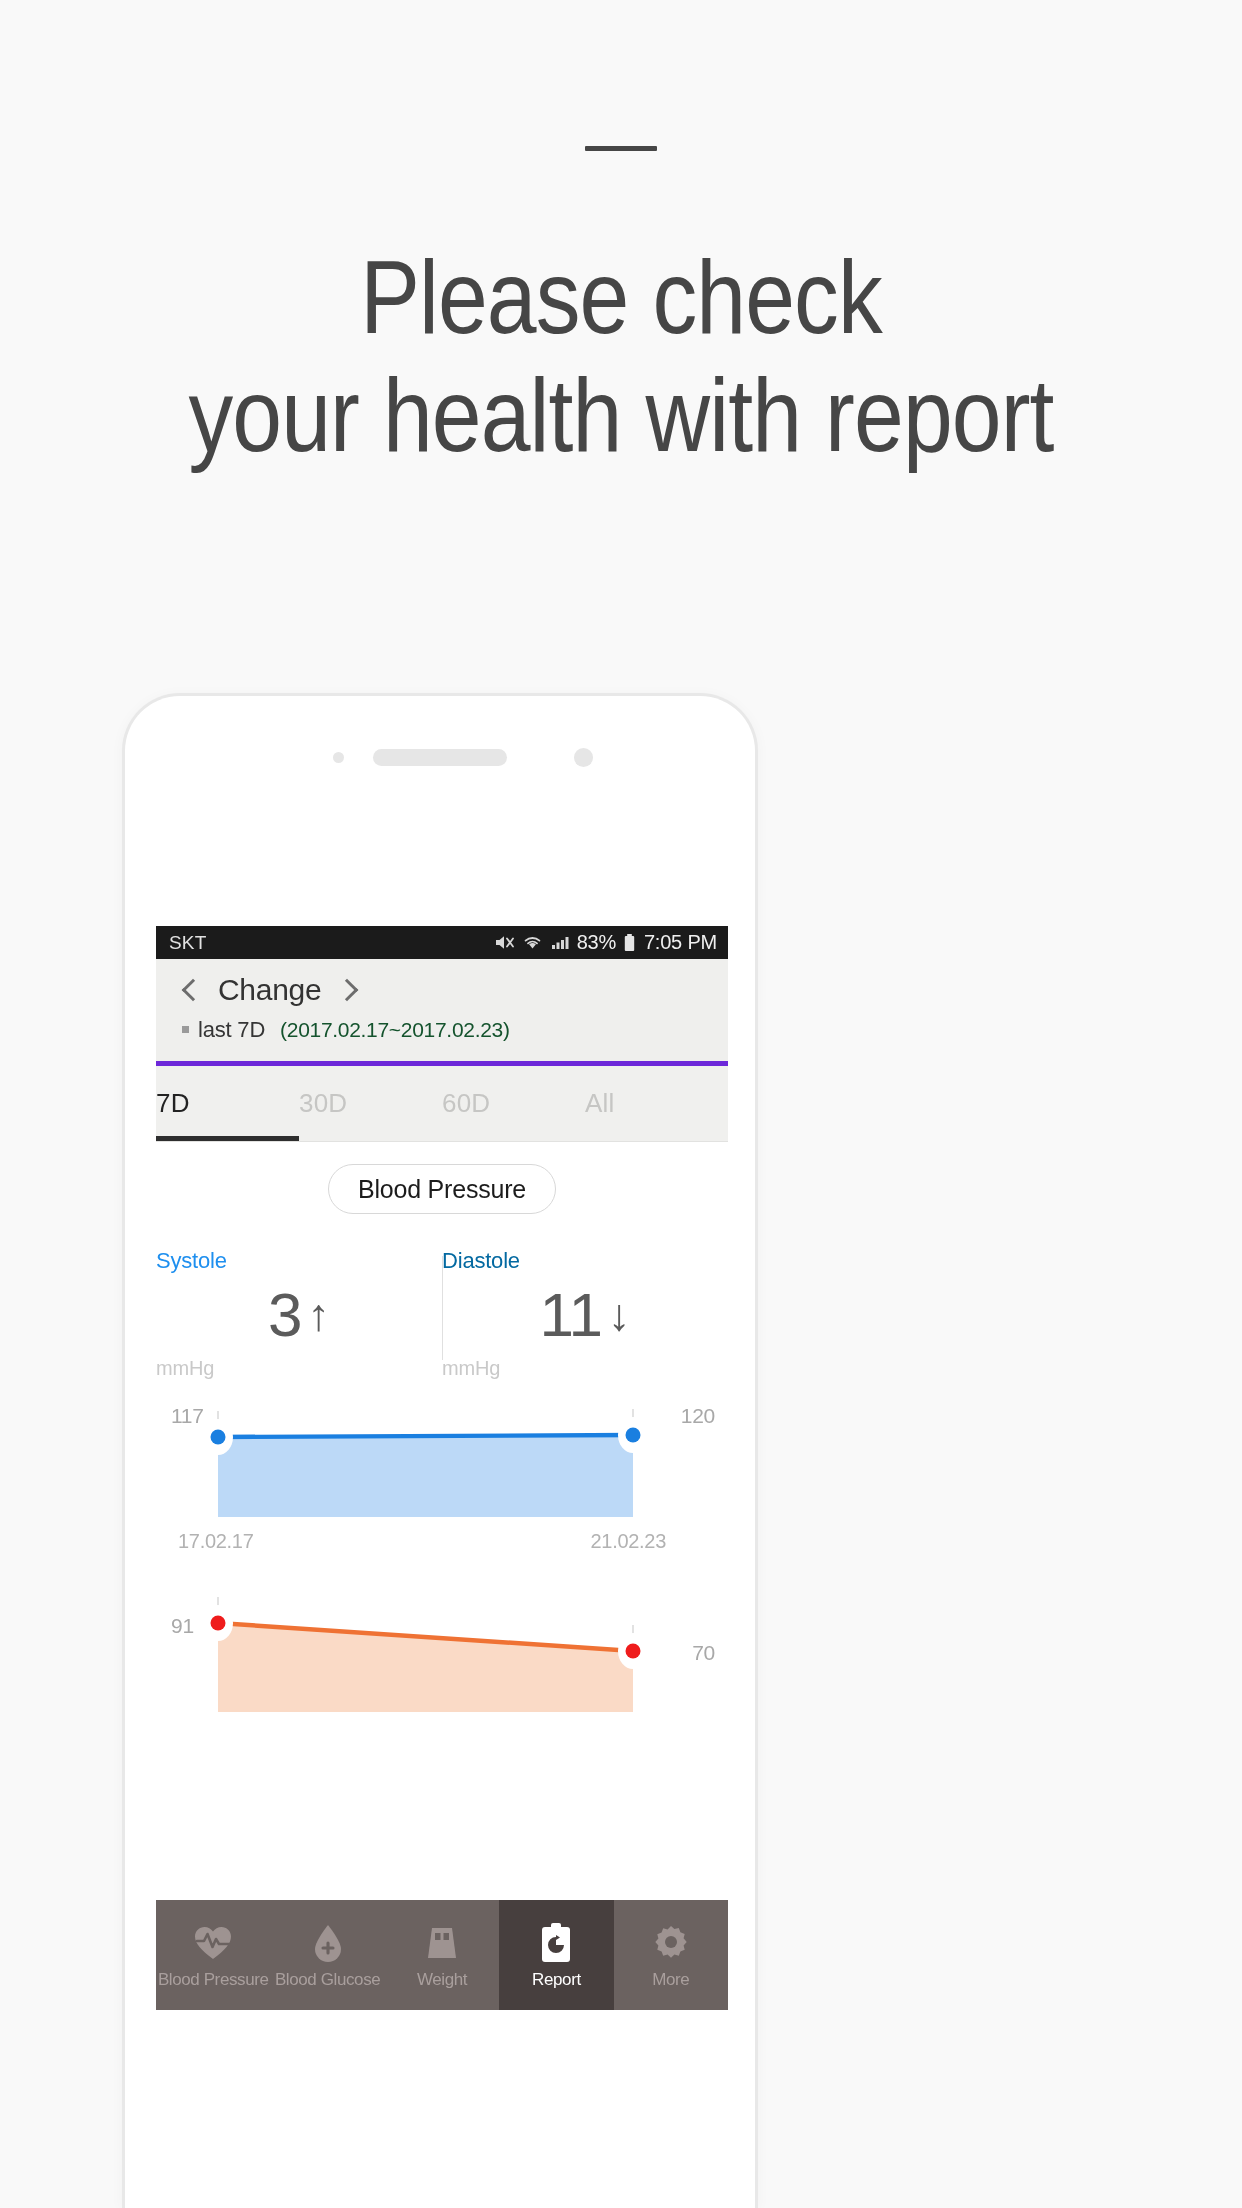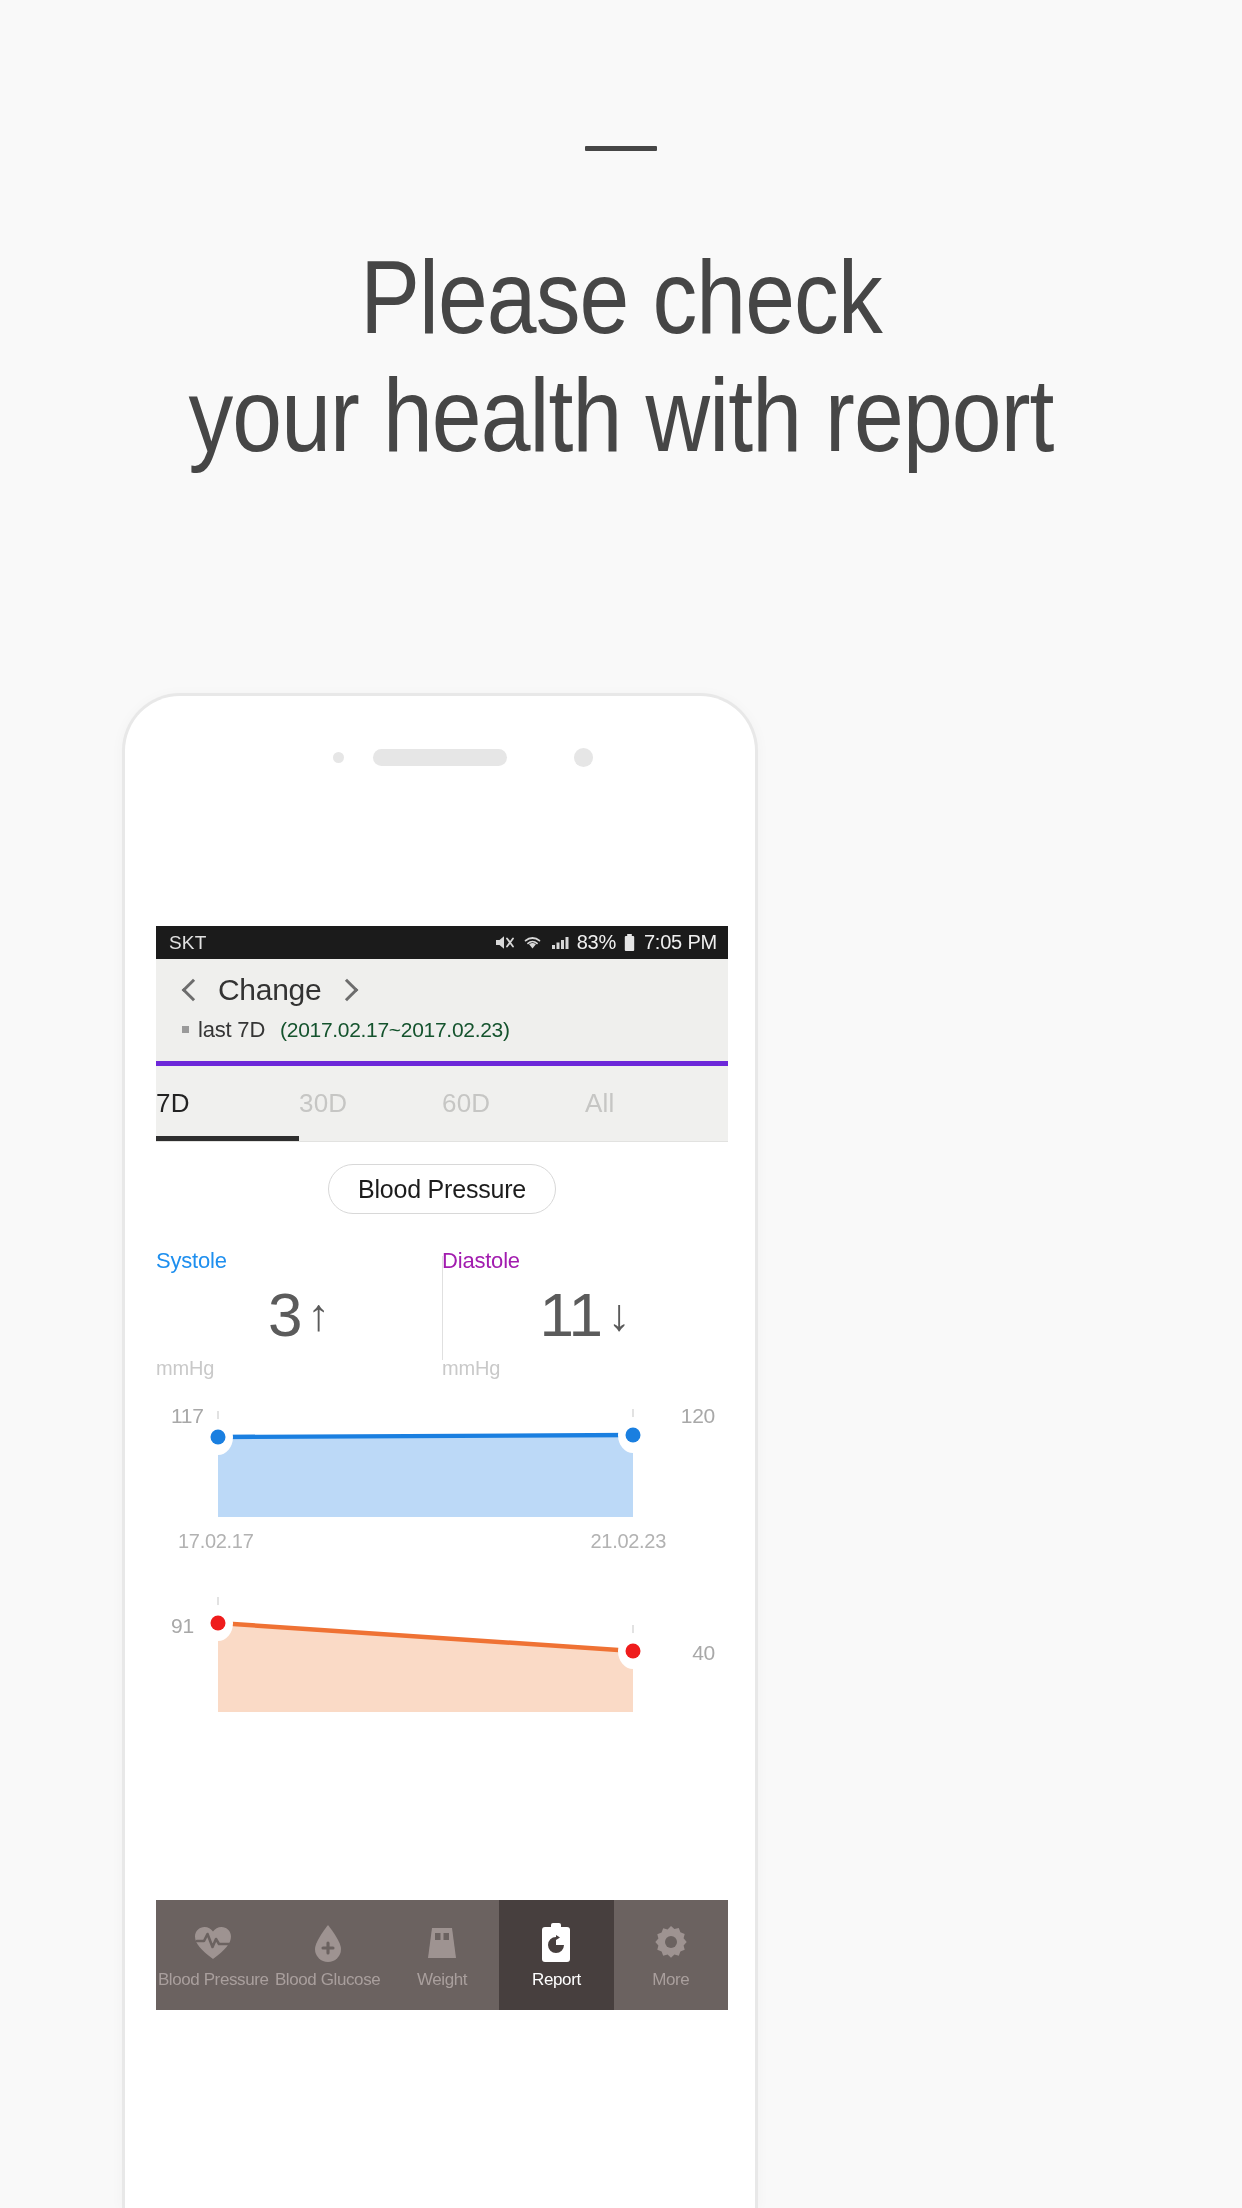--- a/index.html
+++ b/index.html
@@ -273,21 +273,21 @@
   }
   .stat {
     flex: 1;
     text-align: left;
   }
   .stat-label {
     font-size: 22px;
     letter-spacing: -0.2px;
   }
   .stat-label.sys { color: #1e8fef; }
-  .stat-label.dia { color: #a21caf; }
+  .stat-label.dia { color: #0369a1; }
   .stat-value {
     margin-top: 8px;
     display: flex;
     align-items: center;
     justify-content: center;
     gap: 6px;
     color: #5b5b5b;
     height: 66px;
   }
   .stat-num {
@@ -486,21 +486,21 @@
               <circle cx="62" cy="33" r="7.5" fill="#1a7fe0"></circle>
               <ellipse cx="477" cy="31" rx="15" ry="18" fill="#ffffff"></ellipse>
               <circle cx="477" cy="31" r="7.5" fill="#1a7fe0"></circle>
             </svg>
           <span class="date-label left">17.02.17</span>
           <span class="date-label right">21.02.23</span>
         </div>
 
         <div class="chart-wrap second">
           <span class="pt-label left" style="top:22px">91</span>
-          <span class="pt-label right" style="top:49px">40</span>
+          <span class="pt-label right" style="top:49px">70</span>
           <svg class="chart-svg" id="svg-diastole" width="572" height="120" viewBox="0 0 572 120">
               <path d="M62,31 L477,59 L477,120 L62,120 Z" fill="#fadac6"></path>
               <line x1="62" y1="5" x2="62" y2="31" stroke="#d6d6d6" stroke-width="1.4"></line>
               <line x1="477" y1="33" x2="477" y2="59" stroke="#d6d6d6" stroke-width="1.4"></line>
               <line x1="62" y1="31" x2="477" y2="59" stroke="#ef7234" stroke-width="4.4" stroke-linecap="round"></line>
               <ellipse cx="62" cy="31" rx="15" ry="18" fill="#ffffff"></ellipse>
               <circle cx="62" cy="31" r="7.5" fill="#ef1c1c"></circle>
               <ellipse cx="477" cy="59" rx="15" ry="18" fill="#ffffff"></ellipse>
               <circle cx="477" cy="59" r="7.5" fill="#ef1c1c"></circle>
             </svg>

